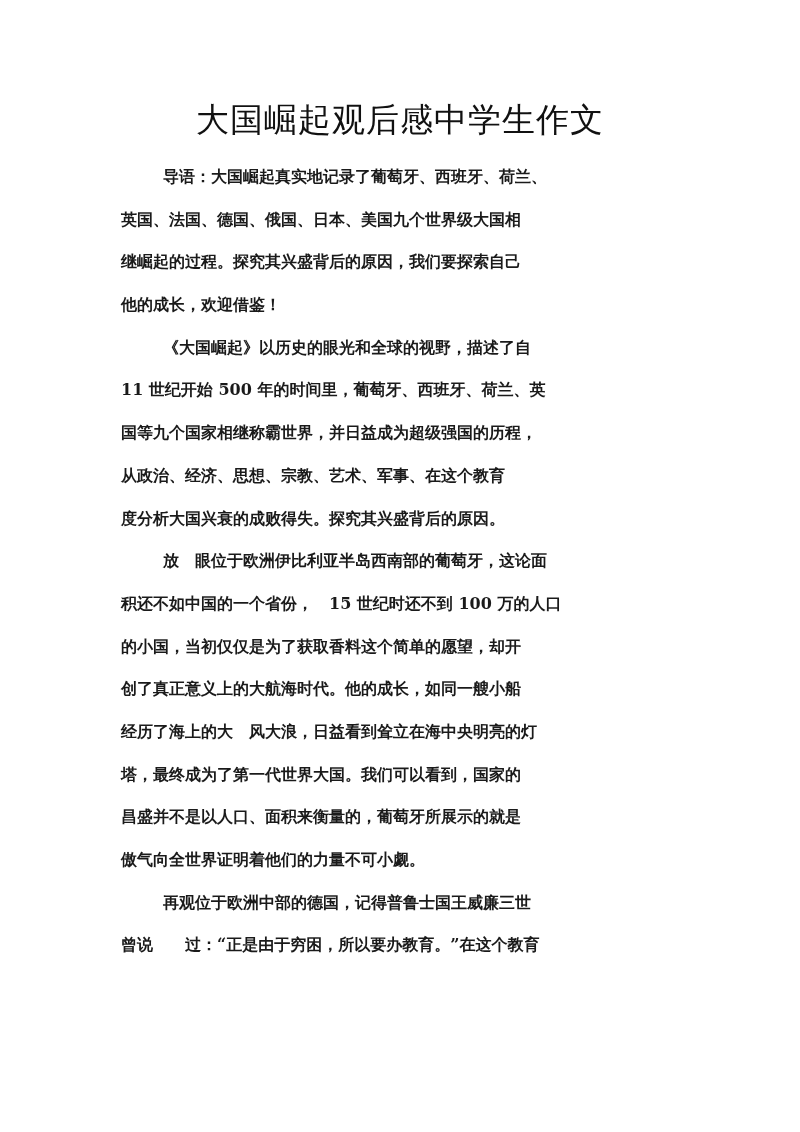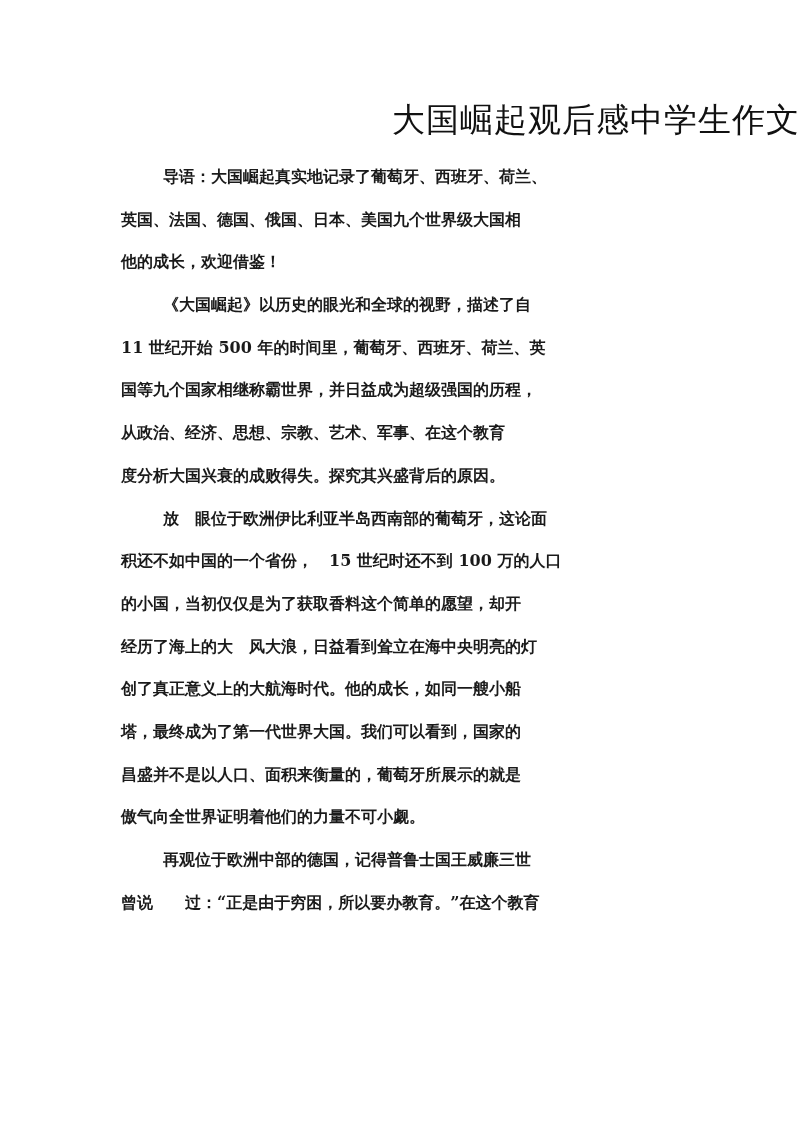--- a/index.html
+++ b/index.html
@@ -21,21 +21,21 @@
       top: 0;
       width: 800px;
       height: 1132px;
       background: #ffffff;
     }
     .title {
       position: absolute;
       left: 0;
       top: 96px;
       width: 800px;
-      text-align: right;
+      text-align: center;
       font-family: "DejaVu Sans", "Liberation Sans", sans-serif;
       font-size: 33px;
       line-height: 48px;
       letter-spacing: 1px;
       color: #111111;
       white-space: nowrap;
     }
     .body-text {
       position: absolute;
       left: 121px;
@@ -56,30 +56,31 @@
   </style>
 </head>
 <body>
 
 <div class="page">
   <div class="title">大国崛起观后感中学生作文</div>
 
   <div class="body-text" id="body-text">
       <div class="line indent">导语：大国崛起真实地记录了葡萄牙、西班牙、荷兰、</div>
       <div class="line">英国、法国、德国、俄国、日本、美国九个世界级大国相</div>
+      <div class="line">继崛起的过程。探究其兴盛背后的原因，我们要探索自己</div>
       <div class="line">他的成长，欢迎借鉴！</div>
       <div class="line indent">《大国崛起》以历史的眼光和全球的视野，描述了自</div>
       <div class="line">11 世纪开始 500 年的时间里，葡萄牙、西班牙、荷兰、英</div>
       <div class="line">国等九个国家相继称霸世界，并日益成为超级强国的历程，</div>
       <div class="line">从政治、经济、思想、宗教、艺术、军事、在这个教育</div>
       <div class="line">度分析大国兴衰的成败得失。探究其兴盛背后的原因。</div>
       <div class="line indent">放　眼位于欧洲伊比利亚半岛西南部的葡萄牙，这论面</div>
       <div class="line">积还不如中国的一个省份，　15 世纪时还不到 100 万的人口</div>
       <div class="line">的小国，当初仅仅是为了获取香料这个简单的愿望，却开</div>
+      <div class="line">创了真正意义上的大航海时代。他的成长，如同一艘小船</div>
       <div class="line">经历了海上的大　风大浪，日益看到耸立在海中央明亮的灯</div>
-      <div class="line">创了真正意义上的大航海时代。他的成长，如同一艘小船</div>
       <div class="line">塔，最终成为了第一代世界大国。我们可以看到，国家的</div>
       <div class="line">昌盛并不是以人口、面积来衡量的，葡萄牙所展示的就是</div>
       <div class="line">傲气向全世界证明着他们的力量不可小觑。</div>
       <div class="line indent">再观位于欧洲中部的德国，记得普鲁士国王威廉三世</div>
       <div class="line">曾说　　过：“正是由于穷困，所以要办教育。”在这个教育</div>
     </div>
 </div>
 
 </body></html>

